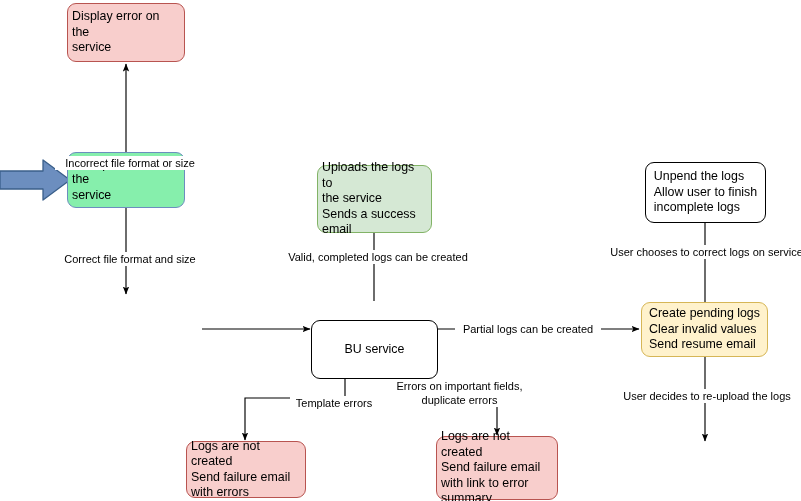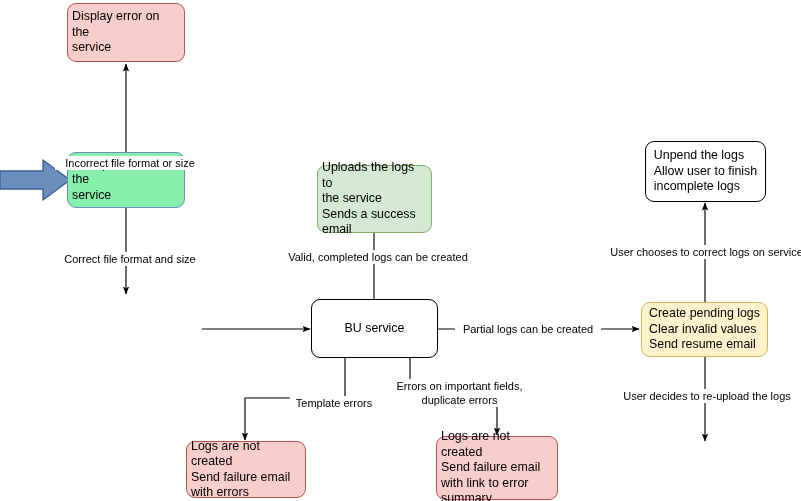--- a/index.html
+++ b/index.html
@@ -38,21 +38,21 @@
     line-height: 15.5px;
     font-family: Liberation Sans, sans-serif;
     background: #ffffff;
     white-space: pre-line;
     padding: 2px 4px;
   }
   .node.pink   { background: #f8cecc; border-color: #b85450; }
   .node.blue   { background: #86efac; border-color: #6c8ebf; }
   .node.green  { background: #d5e8d4; border-color: #82b366; margin-top: 20px; }
   .node.yellow { background: #fff2cc; border-color: #d6b656; }
-  .node.plain  { background: #ffffff; border-color: #000000; }
+  .node.plain  { background: #ffffff; border-color: #000000; margin-top: 21px; }
 
   .edge-label {
     position: absolute;
     font-size: 11px;
     line-height: 14px;
     color: #000000;
     font-family: "Liberation Sans", sans-serif;
     text-align: center;
     background: #ffffff;
     white-space: pre-line;

